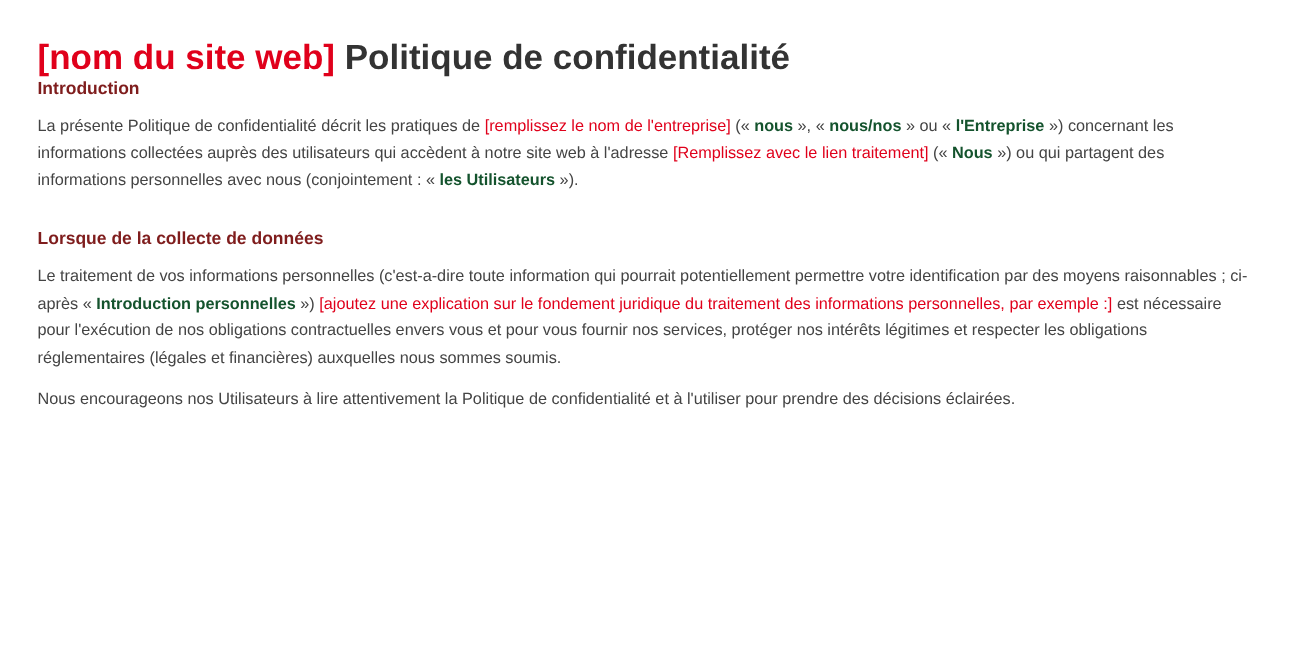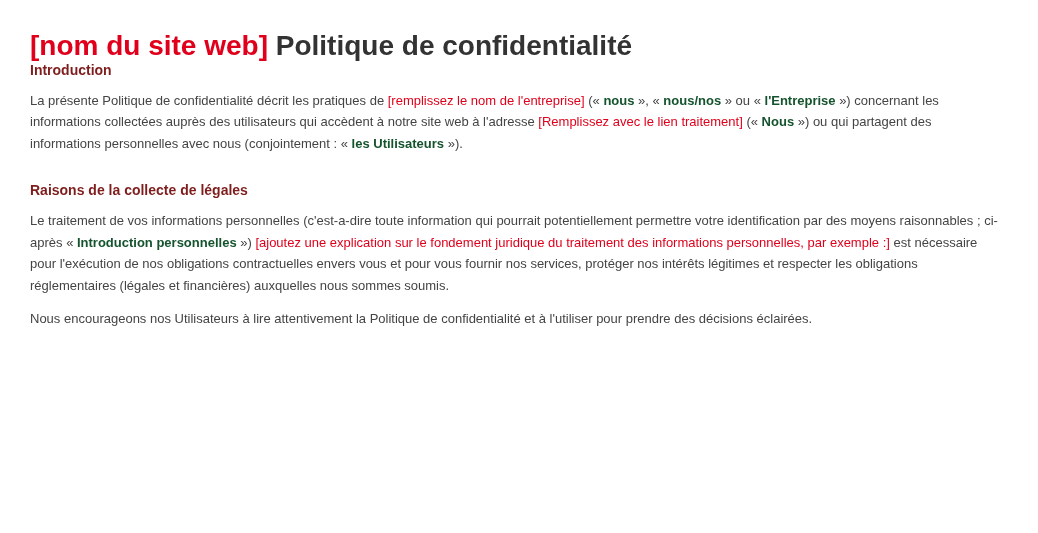--- a/index.html
+++ b/index.html
@@ -74,21 +74,21 @@
     <span class="bold-text">nous/nos</span> » ou «
     <span class="bold-text">l'Entreprise</span>
     ») concernant les informations collectées auprès des utilisateurs qui accèdent à notre site web à l'adresse
     <span class="link-red">[Remplissez avec le lien traitement]</span>
     (« <span class="bold-text">Nous</span> ») ou qui partagent des
     informations personnelles avec nous (conjointement : « <span class="bold-text">les Utilisateurs</span> »).
   </p>
 </div>
 
 <div class="data-section">
-  <div class="section-heading">Raisons de la collecte de légales</div>
+  <div class="section-heading">Lorsque de la collecte de données</div>
   <p>
     Le traitement de vos informations personnelles (c'est-a-dire toute information qui pourrait potentiellement permettre votre identification par des moyens
     raisonnables ; ci-après « <span class="bold-text">Introduction personnelles</span> »)
     <span class="link-red">[ajoutez une explication sur le fondement juridique du traitement des informations personnelles,
     par exemple :]</span> est nécessaire pour l'exécution de nos obligations contractuelles envers vous et pour vous fournir nos services, protéger nos intérêts légitimes et
     respecter les obligations réglementaires (légales et financières) auxquelles nous sommes soumis.
   </p>
   <p>
     Nous encourageons nos Utilisateurs à lire attentivement la Politique de confidentialité et à l'utiliser pour prendre des décisions éclairées.
   </p>

